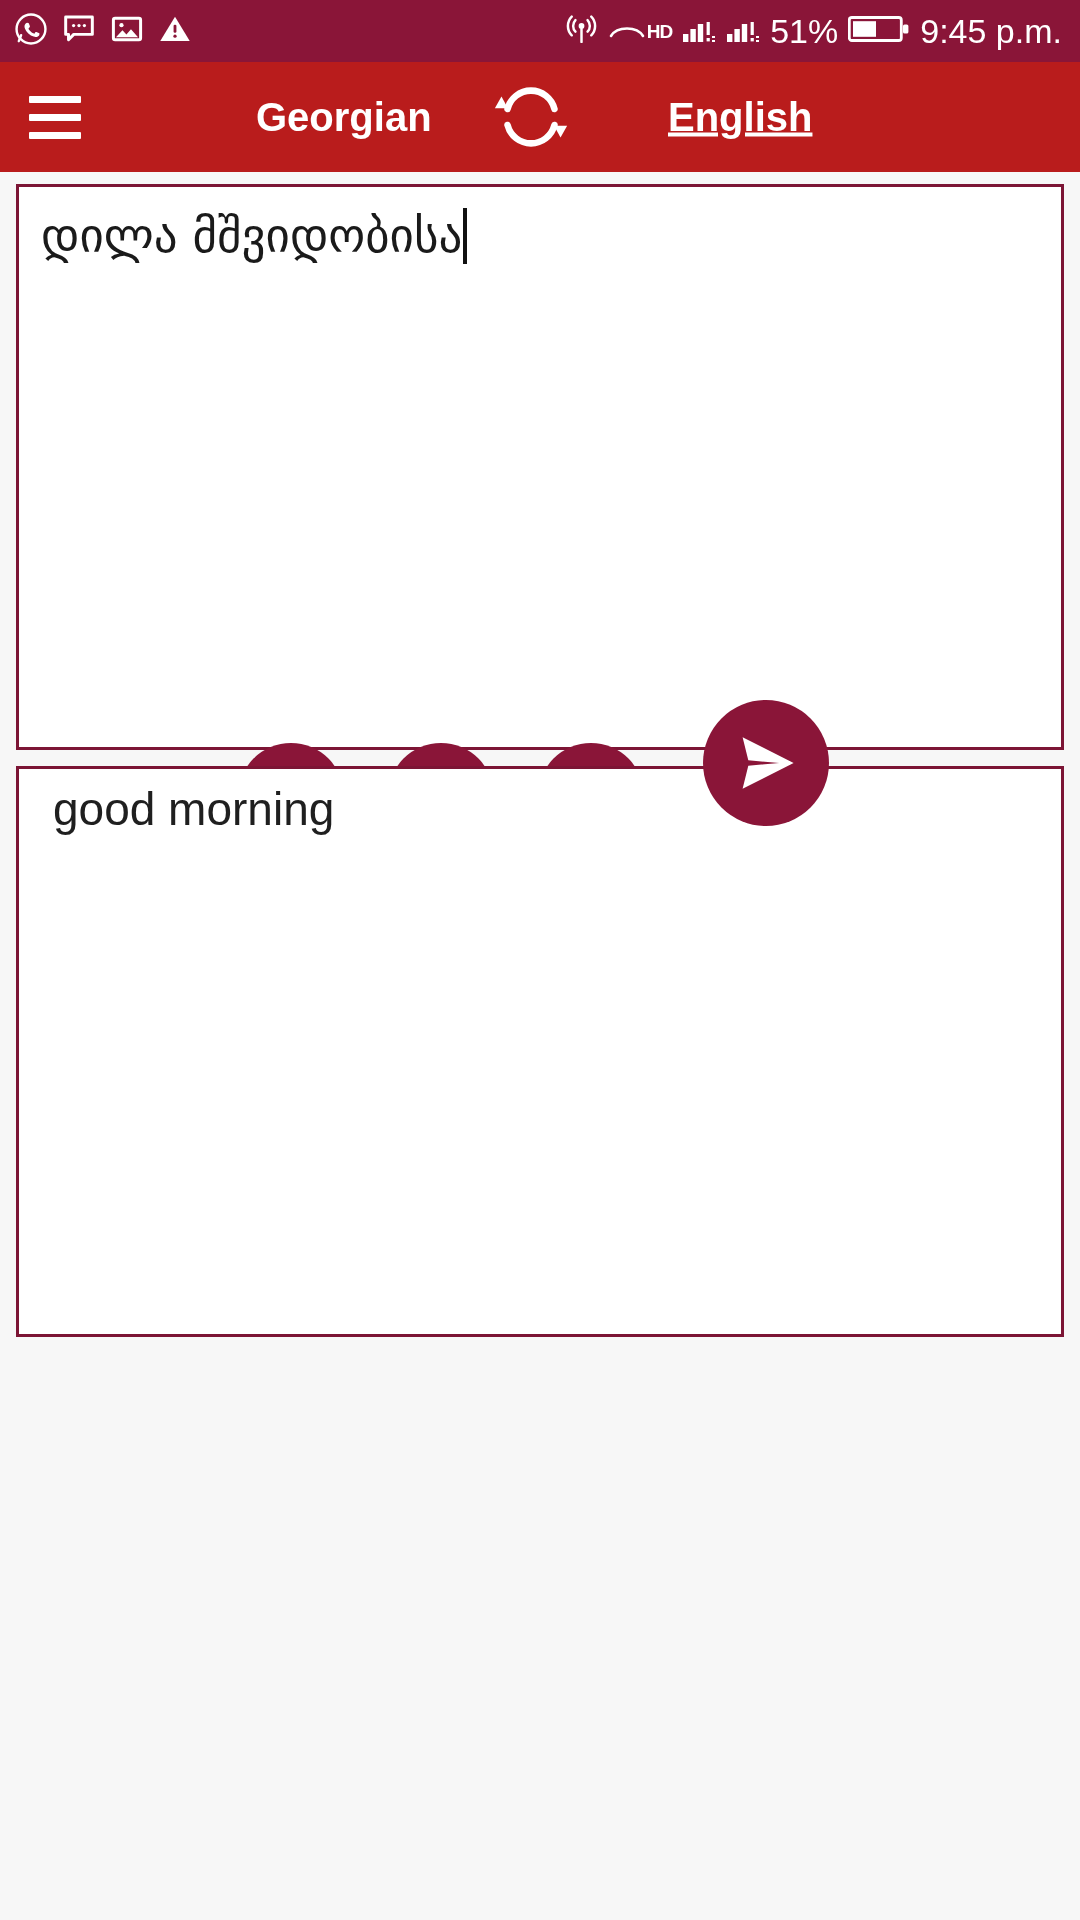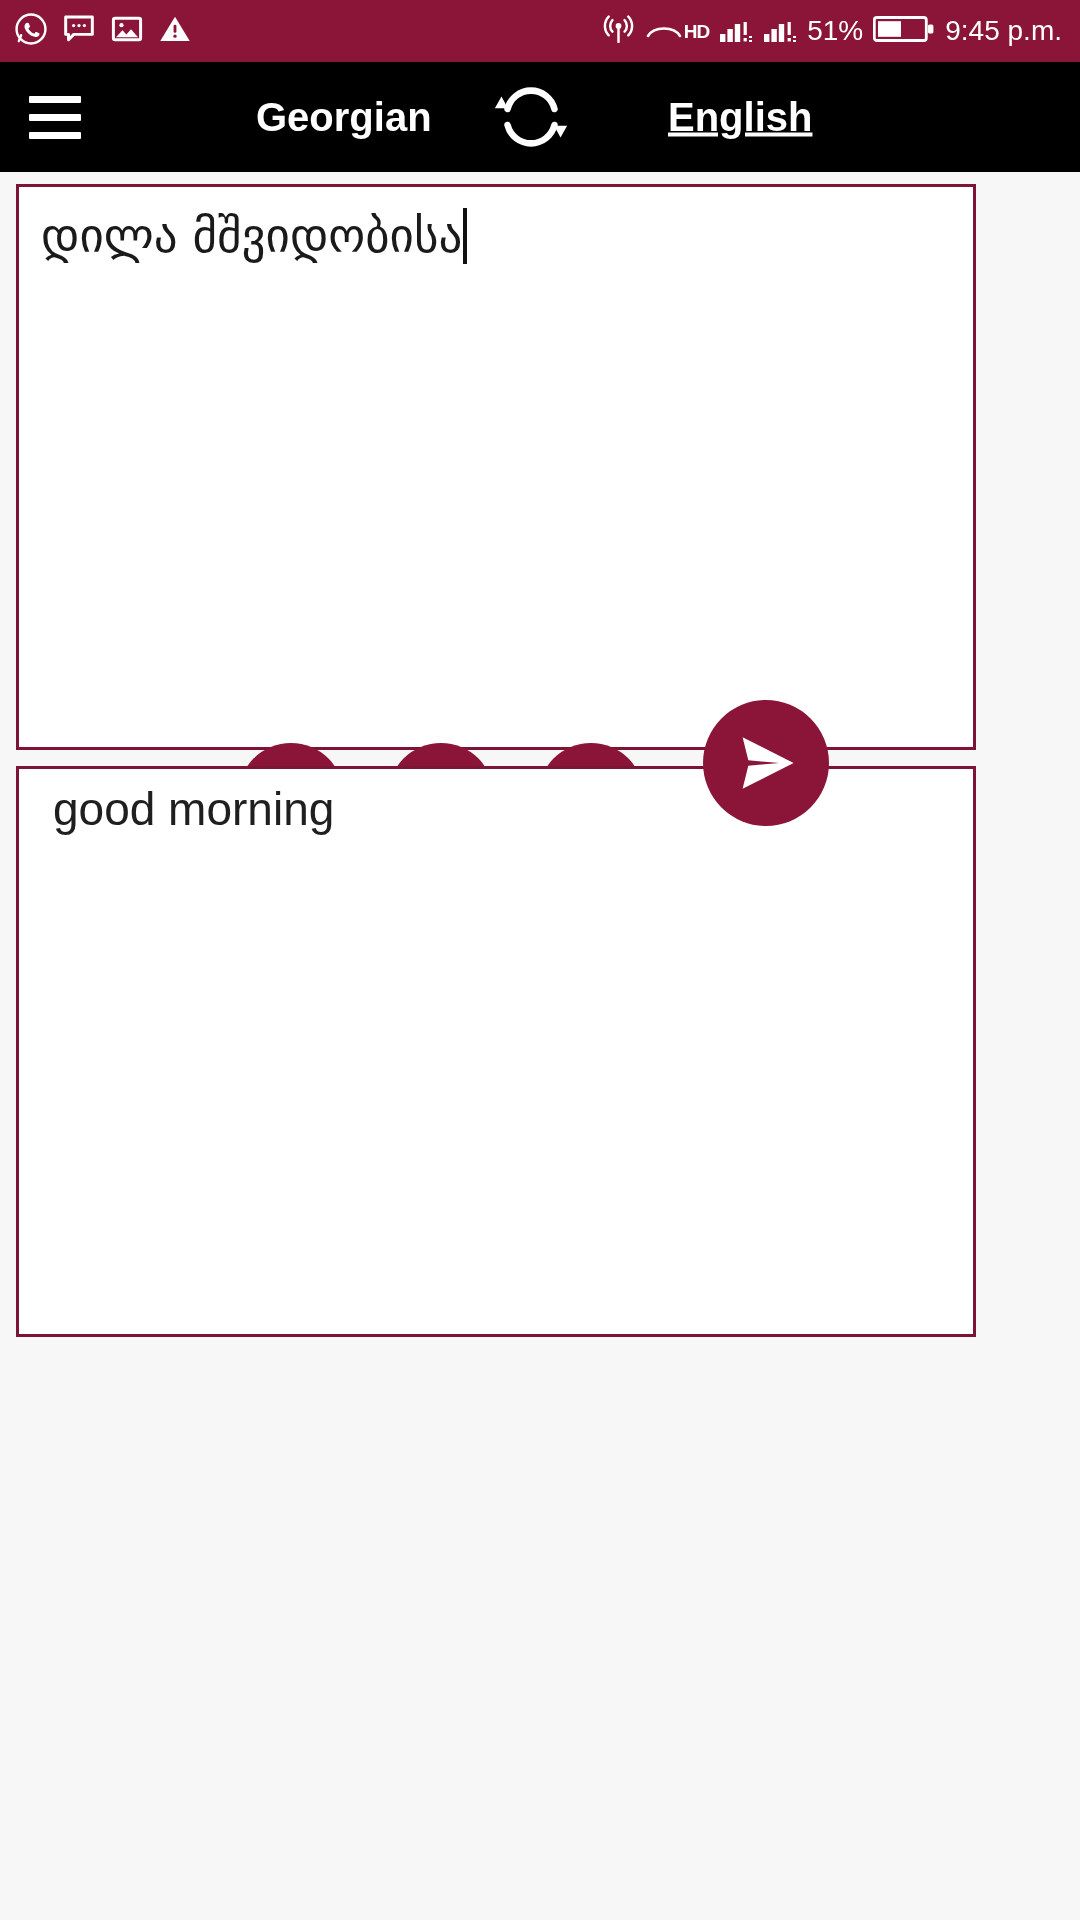--- a/index.html
+++ b/index.html
@@ -14,53 +14,53 @@
   
   .statusbar {
     position:absolute; top:0; left:0; width:1080px; height:62px;
     background:#8a1538; display:flex; align-items:center;
     padding:0 18px 0 14px;
   }
   .sb-left { display:flex; align-items:center; gap:14px; }
   .sb-right { margin-left:auto; display:flex; align-items:center; gap:10px; }
   .sb-icon { display:block; }
   .sb-text {
-    color:#ffffff; font-size:28px; font-weight:400;
+    color:#ffffff; font-size:34px; font-weight:400;
     letter-spacing:0px; line-height:1; white-space:nowrap;
   }
   .hd-label {
     color:#fff; font-size:19px; font-weight:700; letter-spacing:-1px;
     line-height:1;
   }
   .hd-wrap { display:flex; flex-direction:row; align-items:center; gap:1px; }
 
   
   .appbar {
     position:absolute; top:62px; left:0; width:1080px; height:110px;
-    background:#000000; display:flex; 
+    background:#b91c1c; display:flex; 
   }
   .menu-btn {
     width:110px; height:110px; display:flex; flex-direction:column;
     align-items:center; justify-content:center; gap:11px; cursor:pointer;
   }
   .menu-bar { width:52px; height:7px; background:#ffffff; border-radius:1px; }
   .lang {
     color:#ffffff; font-size:40px; font-weight:700; white-space:nowrap;
   }
   .lang-src { position:absolute; left:256px; top:50%; transform:translateY(-50%); }
   .lang-tgt { position:absolute; left:668px; top:50%; transform:translateY(-50%);text-decoration:underline; }
   .swap-btn {
     position:absolute; left:487px; top:50%; transform:translateY(-50%);
     width:88px; height:88px; display:flex; align-items:center;
     justify-content:center; cursor:pointer;
   }
 
   
   .panel {
-    position:absolute; left:16px; width:960px;
+    position:absolute; left:16px; width:1048px;
     background:#ffffff; border:3px solid #7c1535;
   }
   .panel-src { top:184px; height:566px; }
   .panel-tgt { top:766px; height:571px; }
 
   .src-text {
     position:absolute; left:22px; top:20px; right:20px;
     font-size:47px; color:#1a1a1a; line-height:1.25;
     font-family:"DejaVu Sans", sans-serif; white-space:pre-wrap;
     word-break:break-word;

